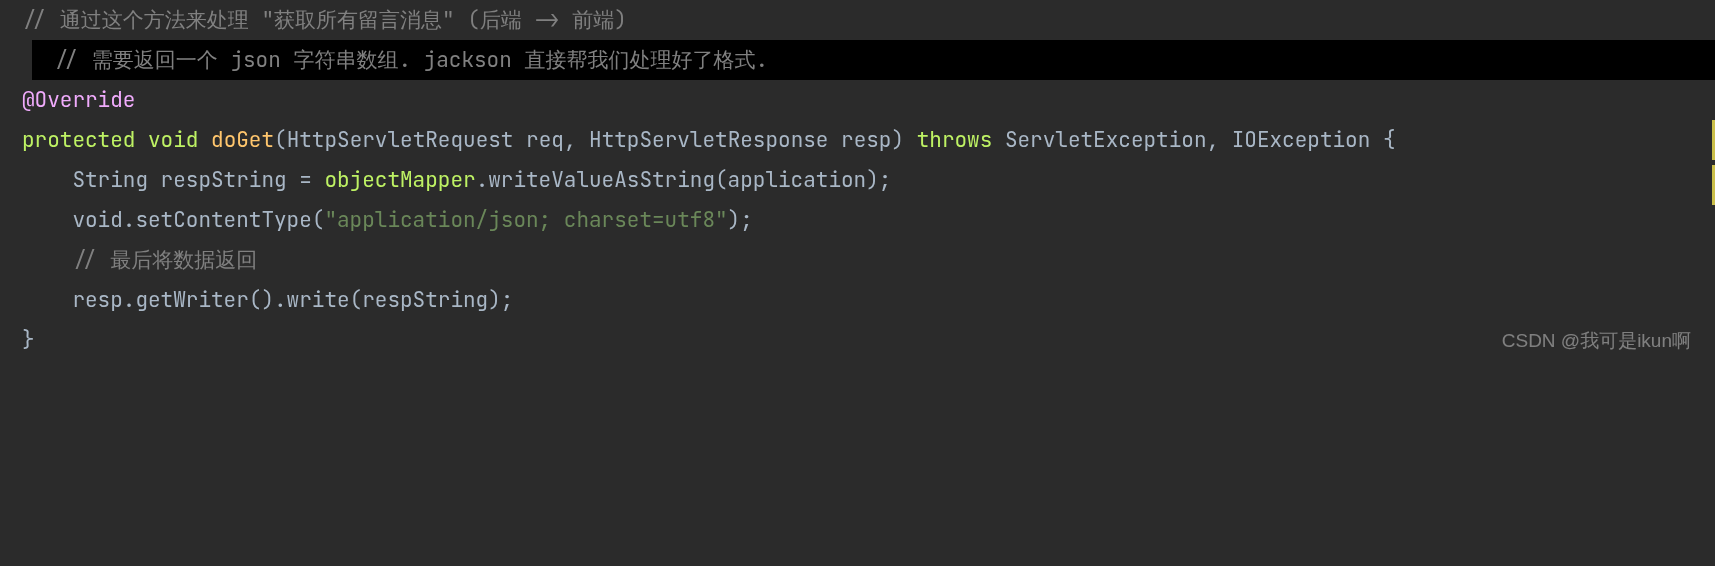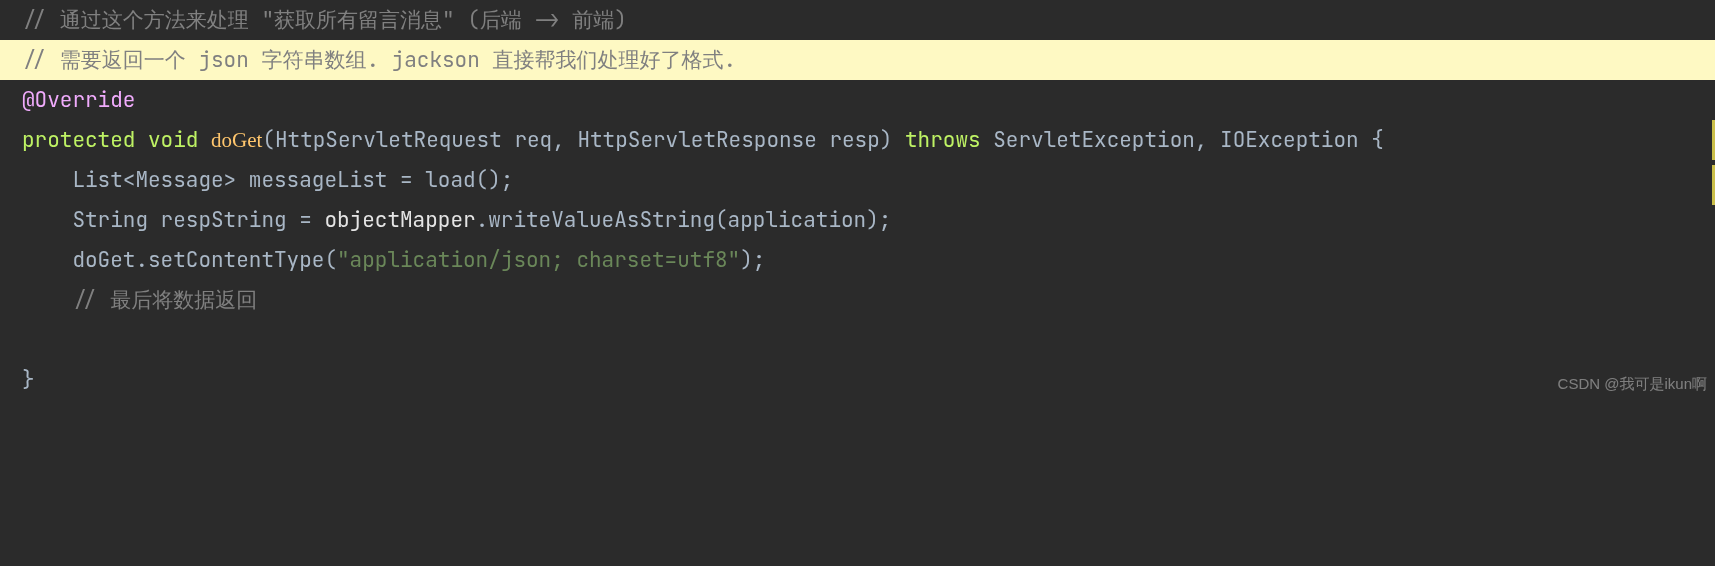--- a/index.html
+++ b/index.html
@@ -17,69 +17,69 @@
     position: relative;
     padding: 0;
   }
   .line {
     height: 40px;
     line-height: 40px;
     white-space: pre;
     padding-left: 22px;
   }
   .highlighted {
-    background: #fef9c3;
+    background: #000000;
+    margin-left: 32px;
   }
   .right-marker {
     position: absolute;
     right: 0;
     width: 3px;
     background: #cbbf4a;
   }
   .comment { color: #808080; }
   .annotation { color: #f0abfc; }
   .keyword { color: #bef264; }
-  .method-decl { color: #FFC66D; font-family: Liberation Serif, serif; }
+  .method-decl { color: #FFC66D; }
   .ident { color: #A9B7C6; }
   .punct { color: #A9B7C6; }
   .string { color: #6A8759; }
-  .field { color: #e5e5e5; }
+  .field { color: #bef264; }
   .watermark {
     position: absolute;
-    right: 8px;
+    right: 24px;
     bottom: 6px;
-    font-size: 15px;
+    font-size: 19px;
     color: rgba(230,230,230,0.45);
     font-family: Arial, sans-serif;
   }
 </style>
 </head>
 <body>
 
 <div class="editor">
 
   <div class="line"><span class="comment">// 通过这个方法来处理 "获取所有留言消息" (后端 -&gt; 前端)</span></div>
 
   <div class="line highlighted"><span class="comment">// 需要返回一个 json 字符串数组. jackson 直接帮我们处理好了格式.</span></div>
 
   <div class="line"><span class="annotation">@Override</span></div>
 
   <div class="line"><span class="keyword">protected</span><span> </span><span class="keyword">void</span><span> </span><span class="method-decl">doGet</span><span class="punct">(</span><span class="ident">HttpServletRequest</span><span class="ident"> req</span><span class="punct">, </span><span class="ident">HttpServletResponse</span><span class="ident"> resp</span><span class="punct">)</span><span> </span><span class="keyword">throws</span><span> </span><span class="ident">ServletException</span><span class="punct">, </span><span class="ident">IOException</span><span class="punct"> {</span></div>
 
   <div class="right-marker" style="top:120px;height:40px;"></div>
   <div class="right-marker" style="top:165px;height:40px;"></div>
 
-  <div class="line"><span>    </span><span class="ident">List&lt;Message&gt;</span><span class="ident"> messageList = load();</span></div>
 
 
   <div class="line"><span>    </span><span class="ident">String</span><span class="ident"> respString = </span><span class="field">objectMapper</span><span class="ident">.writeValueAsString(application);</span></div>
 
 
-  <div class="line"><span>    </span><span class="ident">doGet.setContentType(</span><span class="string">"application/json; charset=utf8"</span><span class="ident">);</span></div>
+  <div class="line"><span>    </span><span class="ident">void.setContentType(</span><span class="string">"application/json; charset=utf8"</span><span class="ident">);</span></div>
 
   <div class="line"><span>    </span><span class="comment">// 最后将数据返回</span></div>
 
-  <div class="line"><span>    </span></div>
+  <div class="line"><span>    </span><span class="ident">resp.getWriter().write(respString);</span></div>
 
   <div class="line"><span class="punct">}</span></div>
 
   <div class="watermark">CSDN @我可是ikun啊</div>
 </div>
 
 </body></html>

